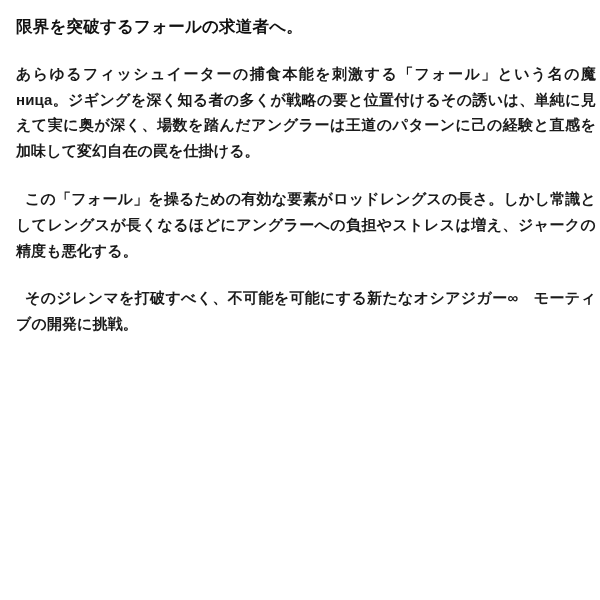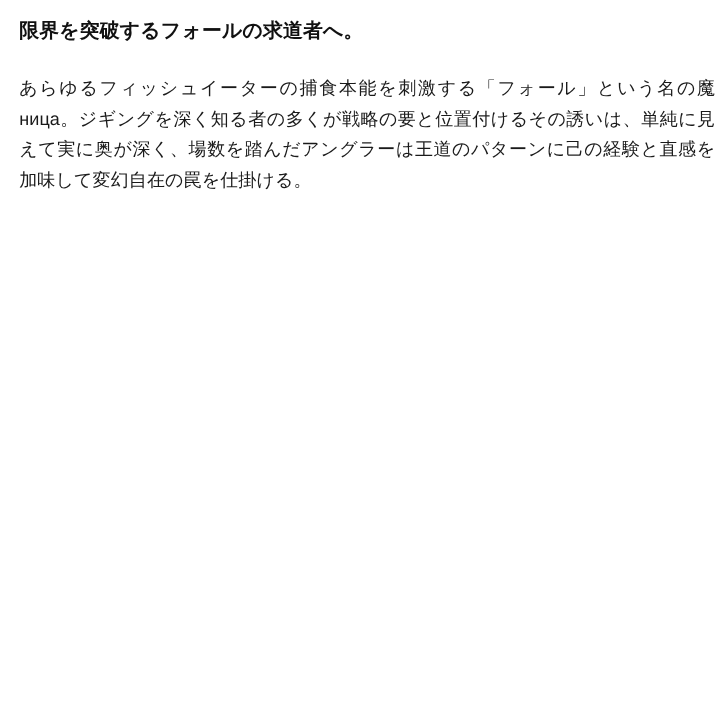--- a/index.html
+++ b/index.html
@@ -30,37 +30,40 @@
     color: #111111;
   }
   .para {
     font-size: 15px;
     line-height: 1.72;
     margin: 0 0 22px 0;
     letter-spacing: 0.1px;
     color: #1a1a1a;
     text-align: justify;
     text-justify: inter-character;
+    font-weight: bold;
   }
   .para.indent {
     text-indent: 0.6em;
   }
   .para.gap-large {
     margin-bottom: 34px;
   }
   .para.last {
     margin-bottom: 0;
   }
 </style>
 </head>
 <body>
 
 <div class="page">
 
   <h1 class="headline">限界を突破するフォールの求道者へ。</h1>
 
   <p class="para">あらゆるフィッシュイーターの捕食本能を刺激する「フォール」という名の魔ница。ジギングを深く知る者の多くが戦略の要と位置付けるその誘いは、単純に見えて実に奥が深く、場数を踏んだアングラーは王道のパターンに己の経験と直感を加味して変幻自在の罠を仕掛ける。</p>
 
+  <p class="para indent">この「フォール」を操るための有効な要素がロッドレングスの長さ。しかし常識としてレングスが長くなるほどにアングラーへの負担やストレスは増え、ジャークの精度も悪化する。</p>
 
+  <p class="para indent">そのジレンマを打破すべく、不可能を可能にする新たなオシアジガー∞　モーティブの開発に挑戦。</p>
 
 
 
 </div>
 
 </body></html>

